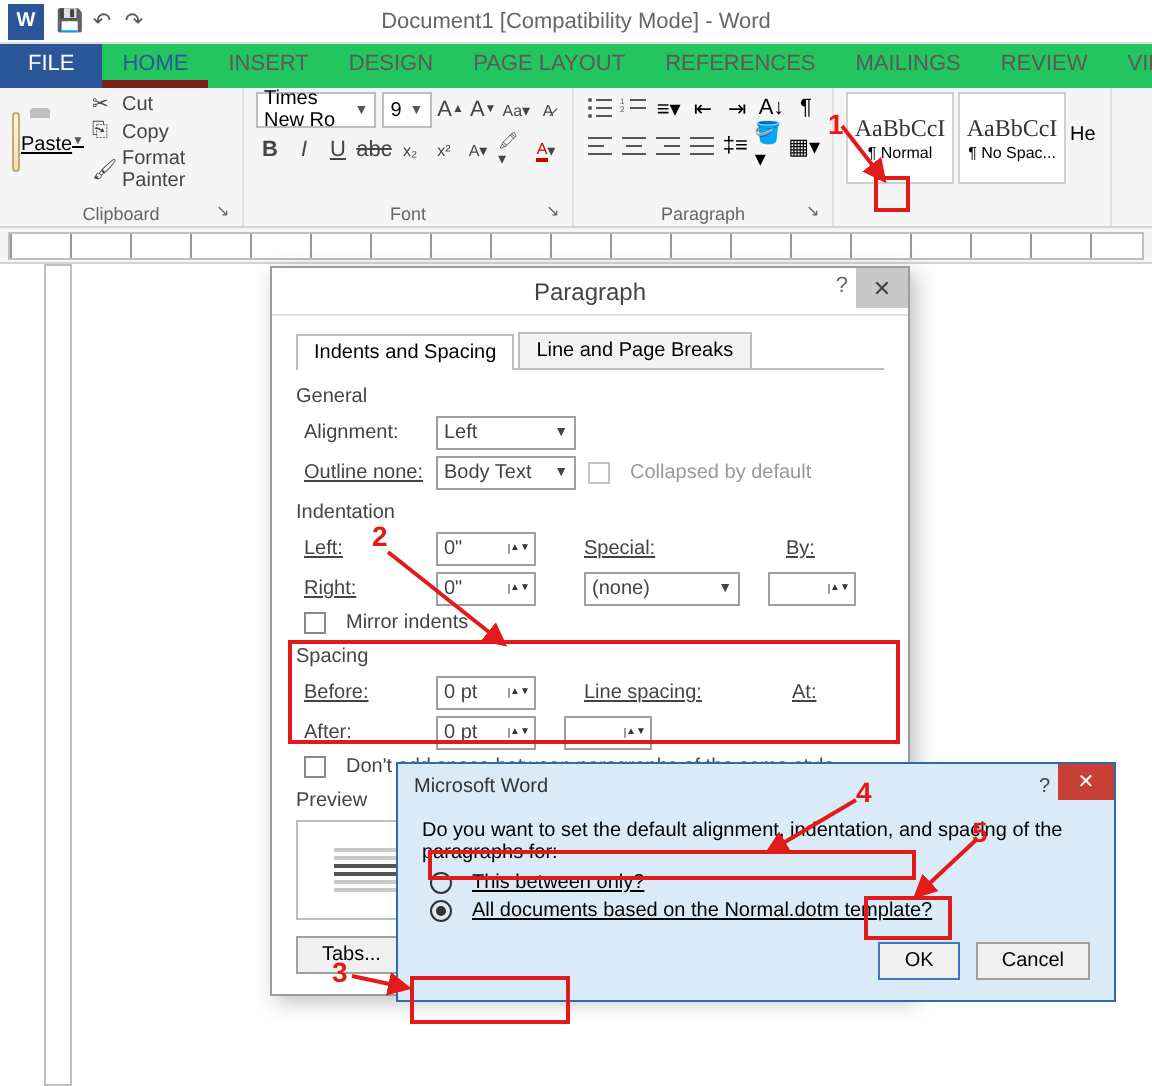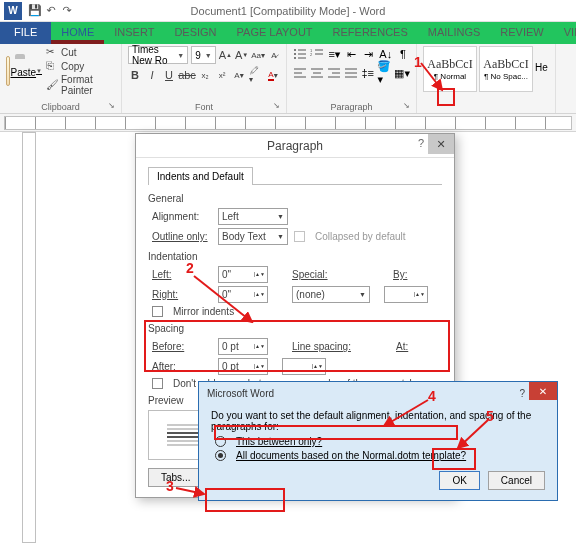--- a/index.html
+++ b/index.html
@@ -259,34 +259,35 @@
 </div>
 
 <div class="dlg" style="left:135px; top:133px; width:320px;">
   <div class="dlg-title">
     <span>Paragraph</span>
     <span class="dlg-help">?</span>
     <span class="dlg-close">✕</span>
   </div>
   <div class="dlg-body">
     <div class="dlg-tabs">
-      <div class="dlg-tab active">Indents and Default</div>
+      <div class="dlg-tab active">Indents and Spacing</div>
+      <div class="dlg-tab">Line and Page Breaks</div>
     </div>
 
     <div class="sect">
       <div class="sect-title">General</div>
       <div class="frow">
         <div class="flabel">Alignment:</div>
         <div class="dinput" style="width:70px">
             <span>Left</span>
             <span style="font-size:7px">▼</span>
           </div>
       </div>
       <div class="frow">
-        <div class="flabel u">Outline only:</div>
+        <div class="flabel u">Outline none:</div>
         <div class="dinput" style="width:70px">
             <span>Body Text</span>
             <span style="font-size:7px">▼</span>
           </div>
         <span class="chk" style="opacity:.5"></span>
         <span style="font-size:10px;color:#999">Collapsed by default</span>
       </div>
     </div>
 
     <div class="sect">

